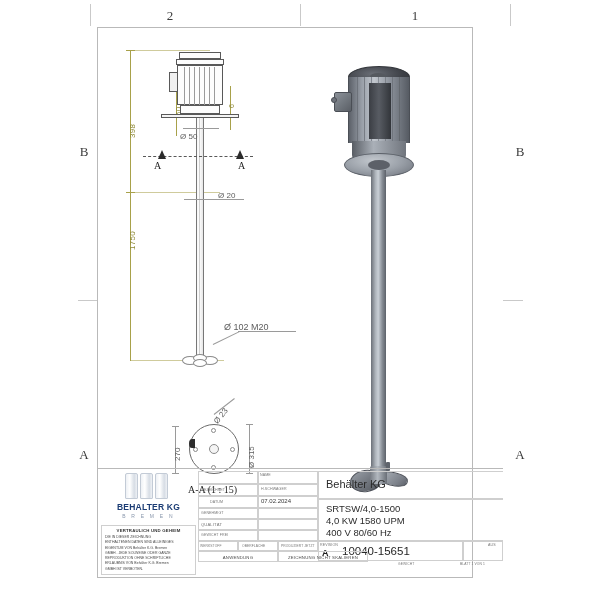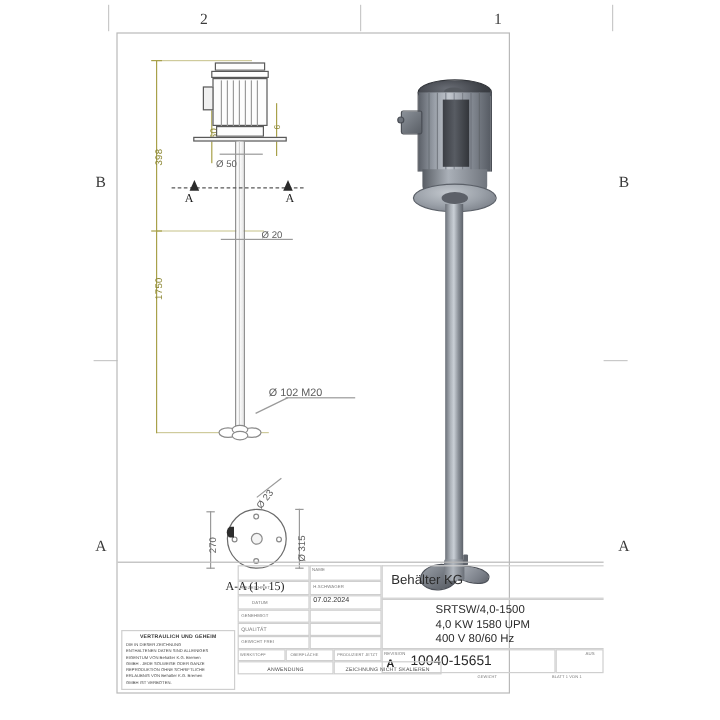--- a/index.html
+++ b/index.html
@@ -29,21 +29,21 @@
 
   
   .tick { position: absolute; background: #c9c9c9; }
   .tick-v { width: 1px; }
   .tick-h { height: 1px; }
 
   
   #frame {
     position: absolute;
     left: 97px; top: 27px;
-    width: 328px; height: 551px;
+    width: 376px; height: 551px;
     border: 1px solid #b9b9b9;
   }
 
   
   #ortho { position: absolute; left: 0px; top: 0px; width: 210px; height: 440px; }
 
   .ln { position: absolute; background: #6e6e6e; }
   .ln-v { width: 1px; }
 
   
@@ -100,21 +100,21 @@
   }
   .tb { position: absolute; border: 1px solid #cfcfcf; }
   .tbtxt { position: absolute; color: #4a4a4a; white-space: nowrap;
            font-family: "Liberation Sans", sans-serif; }
   .lbl { font-size: 3.6px; letter-spacing: .1px; color: #777; text-transform: uppercase; }
   .val { font-size: 6px; color: #3a3a3a; }
 
   .bigname { position: absolute; font-size: 11px; color: #2b2b2b;
              font-family: "Liberation Sans", sans-serif; }
   .specline { position: absolute; font-size: 9.5px; color: #2b2b2b;
-              font-family: "Liberation Sans", sans-serif; white-space: nowrap; margin-left: 37px; }
+              font-family: "Liberation Sans", sans-serif; white-space: nowrap; }
   .drawno { position: absolute; font-size: 11.5px; color: #262626;
             font-family: "Liberation Sans", sans-serif; }
   .revA { position: absolute; font-size: 9px; font-weight: bold; color: #1c1c1c;
           font-family: "Liberation Sans", sans-serif; }
 
   
   #logo { position: absolute; left: 3px; top: 2px; width: 95px; height: 52px; }
   .logotxt { position: absolute; width: 100%; text-align: center;
              font-family: "Liberation Sans", sans-serif; }
   #logo-name { top: 31px; font-size: 8.5px; font-weight: bold;
@@ -310,20 +310,27 @@
                   border:1px solid #4e525a; transform:rotate(14deg);"></div>
       <div style="position:absolute; left:40px; top:408px; width:17px; height:18px;
                   background:linear-gradient(90deg,#767b83,#b2b8bf 45%,#6a6f77);
                   border-radius:2px;"></div>
       <div style="position:absolute; left:56px; top:404px; width:4px; height:9px;
                   background:#5f646c; border-radius:1px;"></div>
     </div>
 
     <div id="titleblock">
 
+      <div id="logo">
+        <div class="tank" style="left:24px; width:13px; height:26px;"></div>
+        <div class="tank" style="left:39px; width:13px; height:26px;"></div>
+        <div class="tank" style="left:54px; width:13px; height:26px;"></div>
+        <div class="logotxt" id="logo-name">BEHALTER KG</div>
+        <div class="logotxt" id="logo-sub">B R E M E N</div>
+      </div>
 
       <div id="confid">
         <div id="confid-title">VERTRAULICH UND GEHEIM</div>
         <div id="confid-body">
           <div>DIE IN DIESER ZEICHNUNG</div>
           <div>ENTHALTENEN DATEN SIND ALLEINIGES</div>
           <div>EIGENTUM VON Behälter K.G. Bremen</div>
           <div>GMBH . JEDE SOLWEISE ODER GANZE</div>
           <div>REPRODUKTION OHNE SCHRIFTLICHE</div>
           <div>ERLAUBNIS VON Behälter K.G. Bremen</div>

